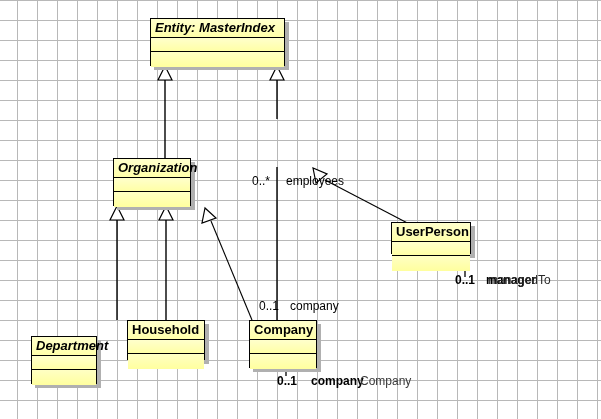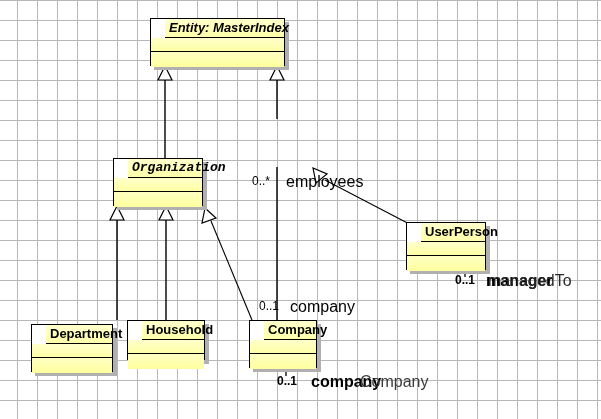--- a/index.html
+++ b/index.html
@@ -34,35 +34,34 @@
   }
   .uml-name {
     background: linear-gradient(to bottom, #ffffcc 0%, #ffffaa 100%);
     border-bottom: 1px solid #000000;
     font-size: 13px;
     font-weight: bold;
     color: #000000;
     padding: 1px 4px 2px 4px;
     white-space: nowrap;
     line-height: 15px;
-    margin-left: 14px;
   }
   .uml-name.abstract { font-style: italic; }
   .uml-attrs {
     background: linear-gradient(to bottom, #ffffcc 0%, #ffffa6 100%);
     border-bottom: 1px solid #000000;
     height: 14px;
   }
   .uml-ops {
     background: linear-gradient(to bottom, #ffffc4 0%, #ffff9e 100%);
     height: 15px;
   }
   .edge-label {
     position: absolute;
-    font-size: 16px;
+    font-size: 12px;
     color: #000000;
     white-space: nowrap;
     z-index: 6;
     line-height: 13px;
   }
   .edge-label.mult { font-size: 12px; }
 </style>
 </head>
 <body>
 
@@ -113,34 +112,34 @@
       <line x1="465" y1="270" x2="465" y2="277" stroke="#000" stroke-width="1.3"></line>
     </g>
   </svg>
 
   <div class="uml-class" style="left:150px; top:18px; width:135px; height:48px;">
     <div class="uml-name abstract">Entity: MasterIndex</div>
     <div class="uml-attrs"></div>
     <div class="uml-ops"></div>
   </div>
 
-  <div class="uml-class" style="left:113px; top:158px; width:90px; height:48px;font-family:Liberation Mono, monospace;">
+  <div class="uml-class" style="left:113px; top:158px; width:78px; height:48px;">
     <div class="uml-name abstract">Organization</div>
     <div class="uml-attrs"></div>
     <div class="uml-ops"></div>
   </div>
 
 
-  <div class="uml-class" style="left:406px; top:222px; width:80px; height:48px;">
+  <div class="uml-class" style="left:391px; top:222px; width:80px; height:32px;">
     <div class="uml-name">UserPerson</div>
     <div class="uml-attrs"></div>
     <div class="uml-ops"></div>
   </div>
 
-  <div class="uml-class" style="left:31px; top:324px; width:82px; height:48px;">
+  <div class="uml-class" style="left:31px; top:336px; width:66px; height:48px;font-style:italic;">
     <div class="uml-name">Department</div>
     <div class="uml-attrs"></div>
     <div class="uml-ops"></div>
   </div>
 
   <div class="uml-class" style="left:127px; top:320px; width:78px; height:40px;">
     <div class="uml-name">Household</div>
     <div class="uml-attrs"></div>
     <div class="uml-ops"></div>
   </div>

